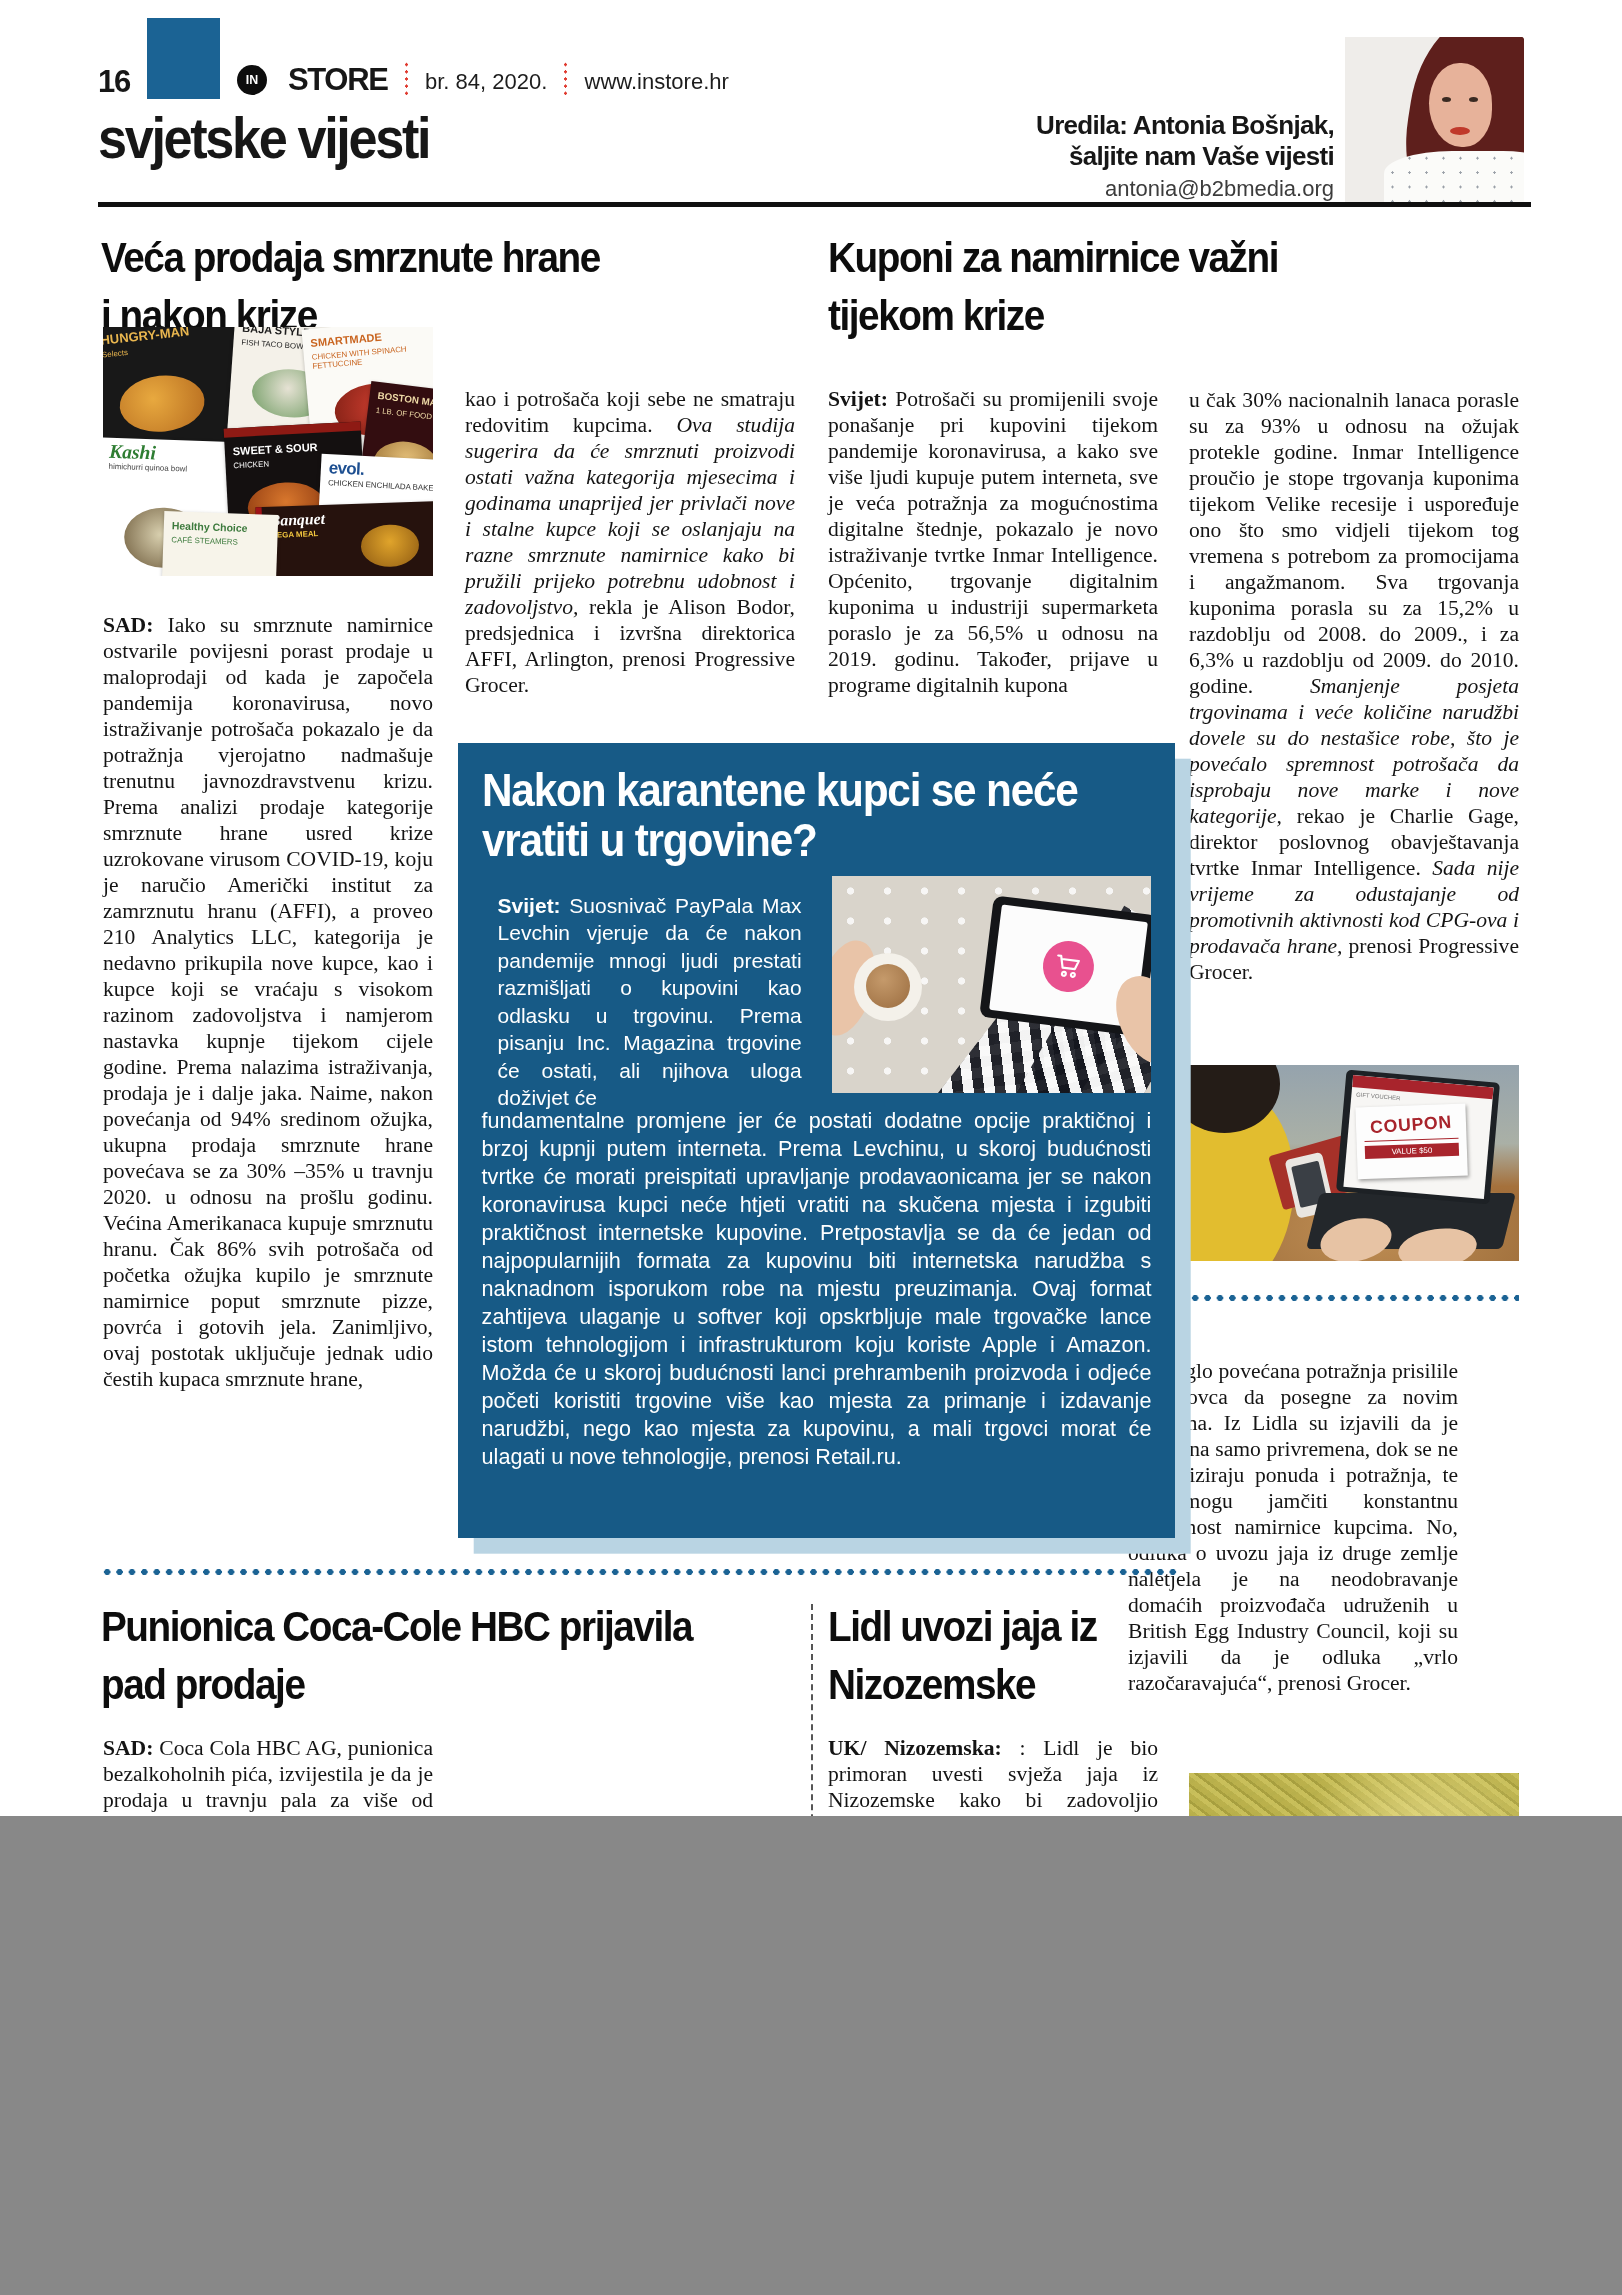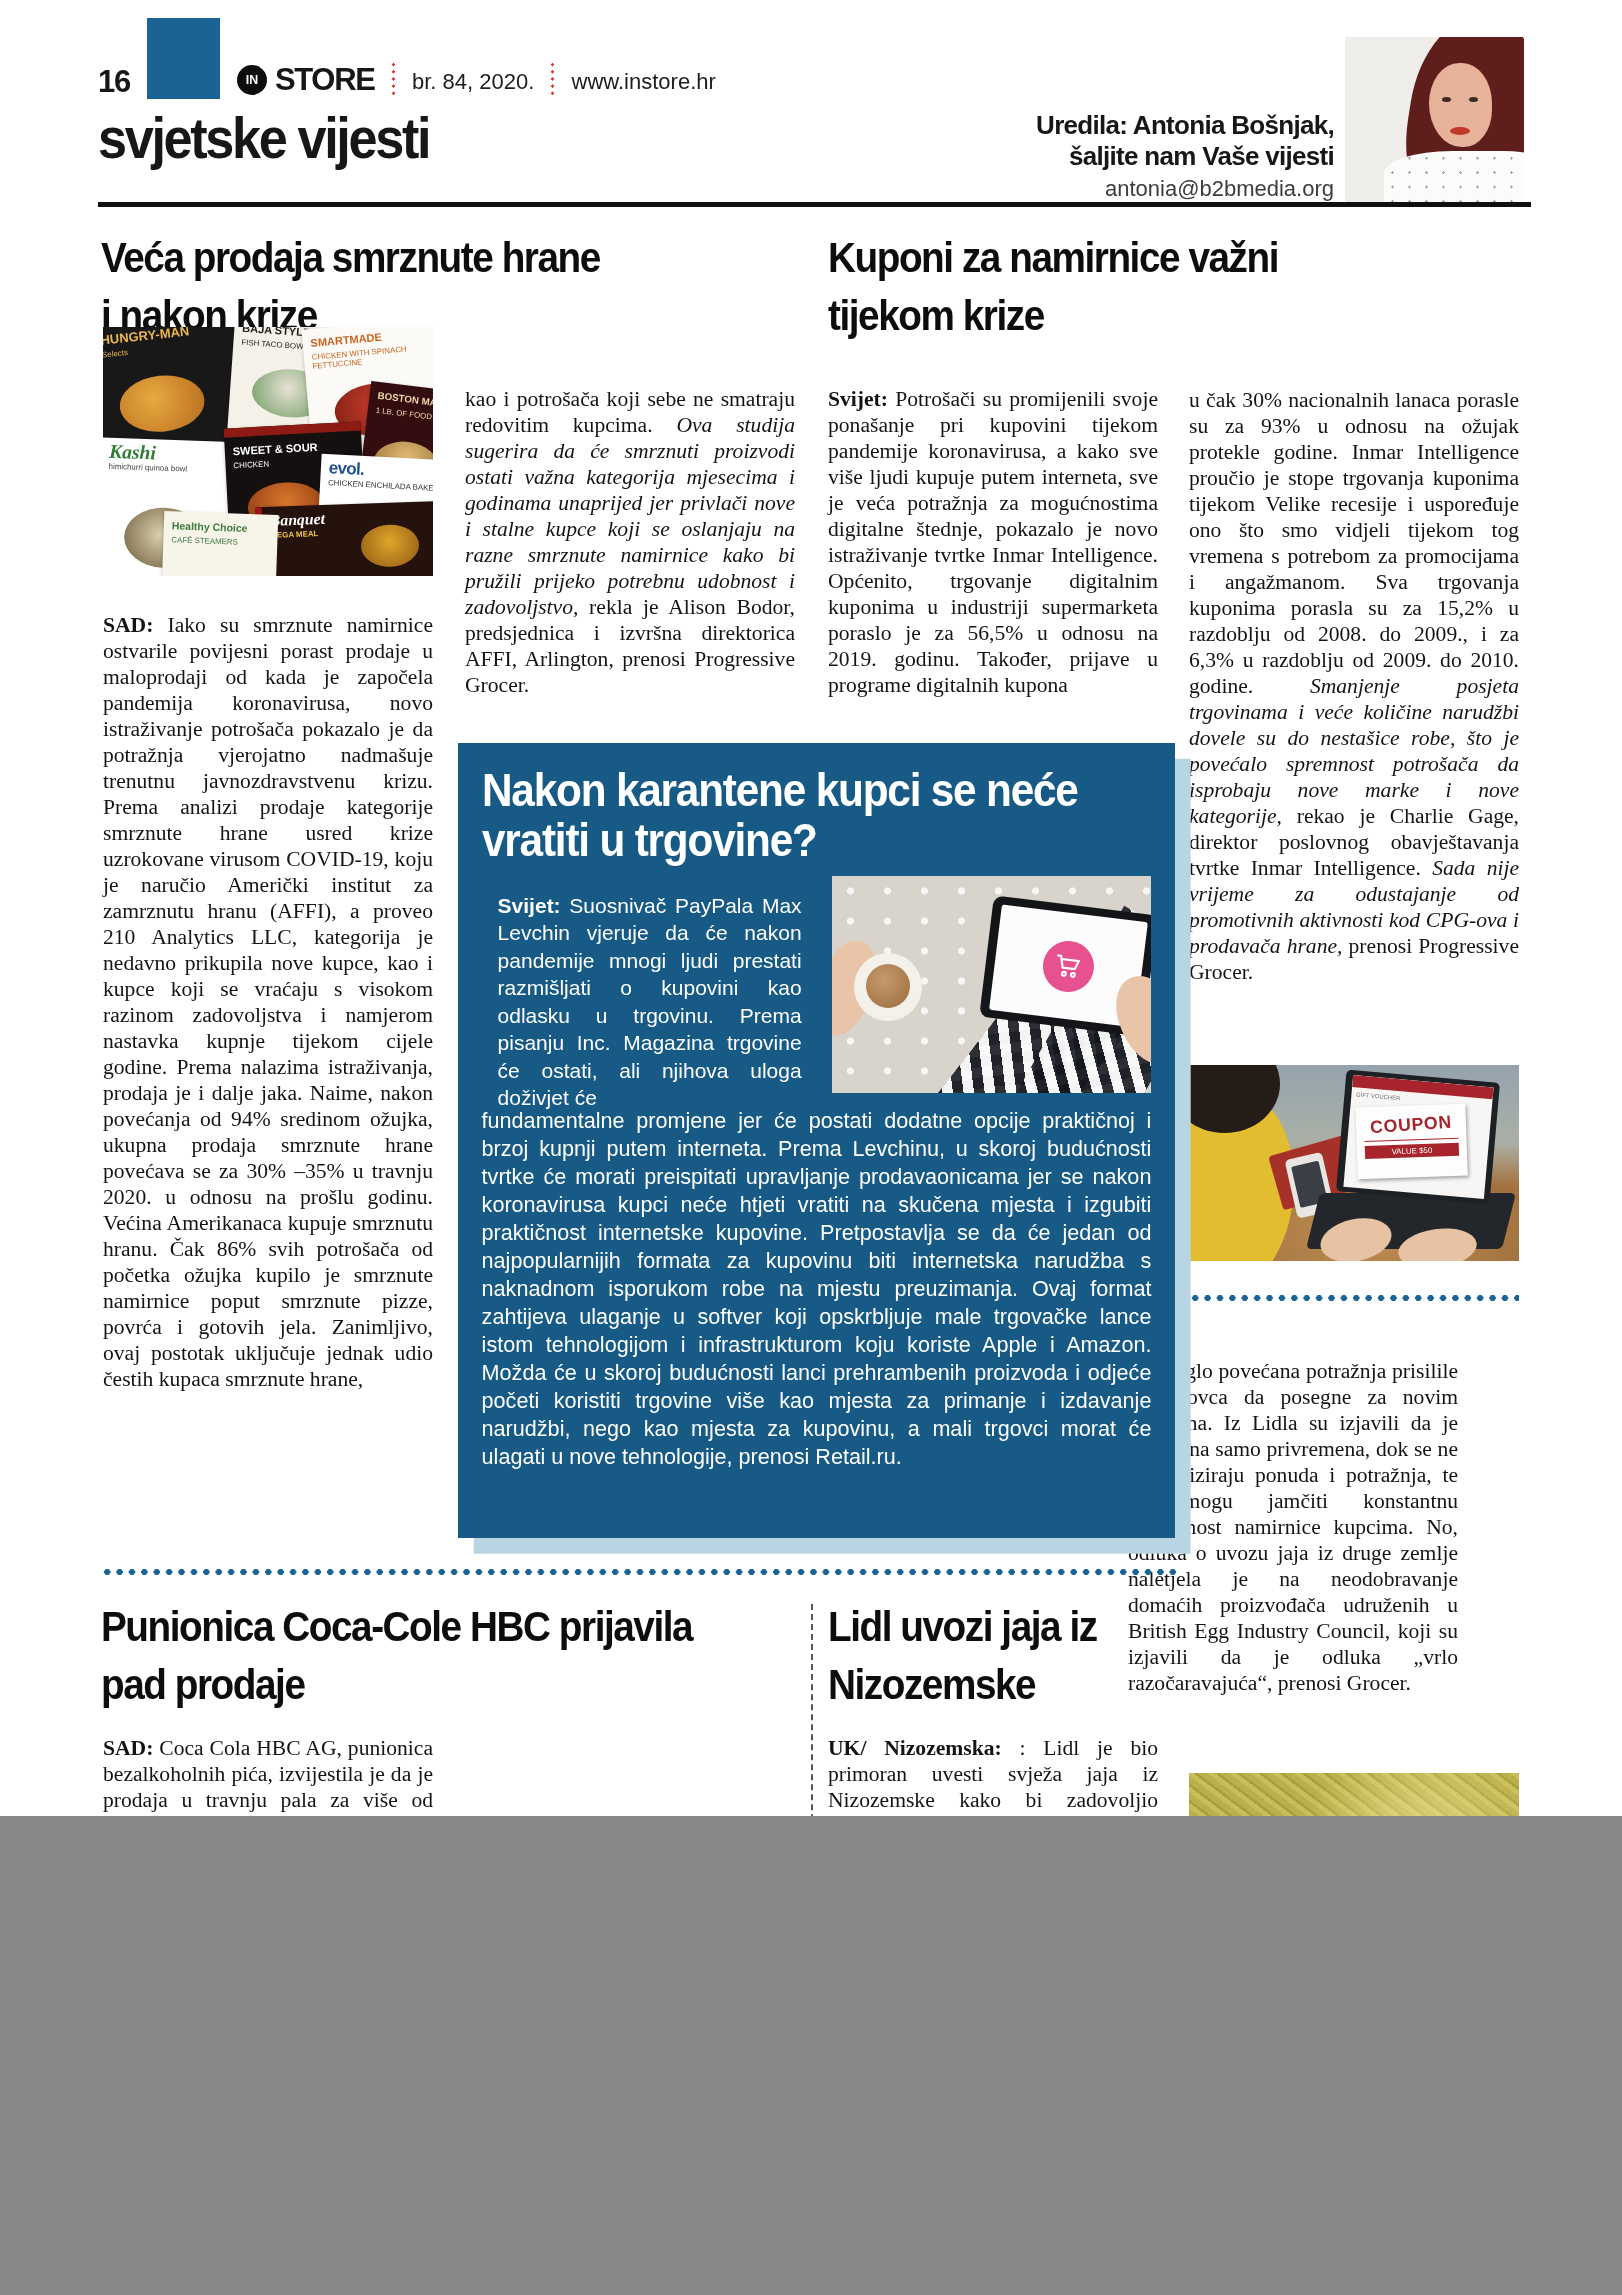--- a/index.html
+++ b/index.html
@@ -3,21 +3,21 @@
 <meta charset="utf-8">
 <style>
   html,body{margin:0;padding:0;background:#888;}
   .page{position:relative;width:1623px;height:1816px;background:#ffffff;overflow:hidden;
         font-family:"Liberation Serif",serif;color:#171717;}
 
   
   .hdr-row{position:absolute;left:98px;top:18.3px;height:81px;display:flex;align-items:flex-end;gap:17px;}
   .pagenum{font-family:"Liberation Sans",sans-serif;font-weight:bold;font-size:31px;line-height:1;padding-bottom:2.6px;letter-spacing:-1.3px;}
   .bluebar{width:73px;height:81px;background:#1b6394;}
-  .logo{display:flex;align-items:center;gap:8px;padding-bottom:3.9px;}
+  .logo{display:flex;align-items:center;gap:21px;padding-bottom:3.9px;}
   .logo-circle{width:30px;height:30px;border-radius:50%;background:#0d0d0d;color:#fff;
                font-family:"Liberation Sans",sans-serif;font-weight:bold;font-size:12.4px;
                display:flex;align-items:center;justify-content:center;}
   .logo-store{font-family:"Liberation Sans",sans-serif;font-weight:900;font-size:31px;letter-spacing:-1.3px;line-height:1;}
   .red-dots{width:3.3px;height:34px;margin-bottom:3.9px;
             background-image:radial-gradient(circle,#e03a2f 1.4px,rgba(0,0,0,0) 1.7px);
             background-size:3.3px 7.2px;background-repeat:repeat-y;}
   .issue,.site{font-family:"Liberation Sans",sans-serif;font-size:22px;color:#1d1d1d;padding-bottom:5.9px;line-height:1;}
 
   .editor{position:absolute;right:289px;top:110px;text-align:right;}

